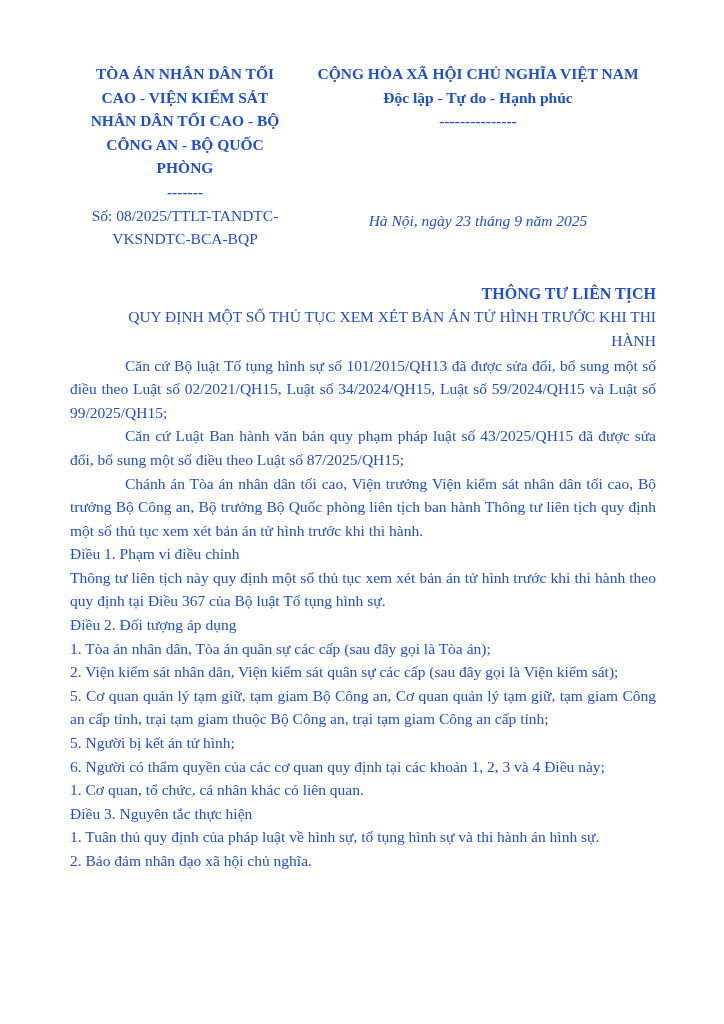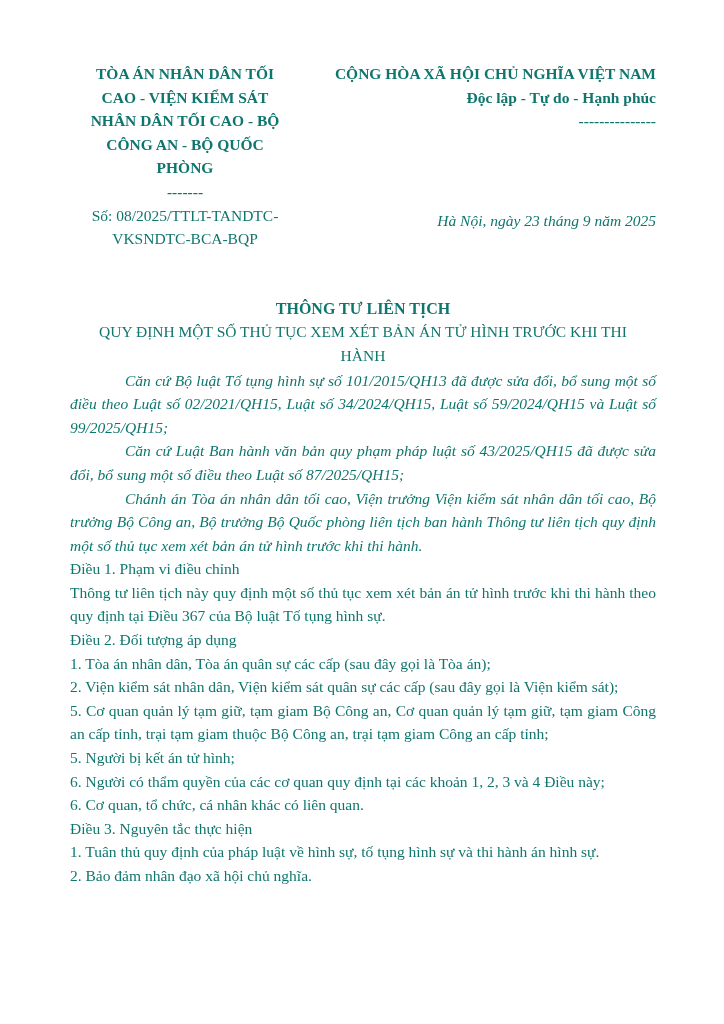--- a/index.html
+++ b/index.html
@@ -1,40 +1,40 @@
 <!DOCTYPE html>
 <html><head>
 <meta charset="utf-8">
 <style>
   html,body { margin:0; padding:0; background:#ffffff; }
   .page {
     position:relative;
     width:724px; height:920px;
     background:#ffffff;
-    color:#0f766e;
+    color:#1d4ed8;
     font-family:"Liberation Serif","DejaVu Serif",serif;
     font-size:15.5px;
     line-height:23.6px;
     padding:62px 68px 0 70px;
     box-sizing:border-box;
     overflow:hidden;
   }
   .header { display:flex; }
   .col-left { width:230px; text-align:center; flex:none; }
-  .col-right { flex:1; text-align:right; }
+  .col-right { flex:1; text-align:center; }
   .bold { font-weight:bold; }
   .preline { white-space:pre-line; }
   .date-line { font-style:italic; margin-top:76px; }
-  .title-block { margin-top:46px; text-align:center; }
+  .title-block { margin-top:31px; text-align:right; }
   .doc-type { font-weight:bold; font-size:16px; }
   .doc-subject { white-space:pre-line; }
   .body-text { margin-top:1px; text-align:justify; }
   .body-text p { margin:0; }
   p.indent { text-indent:55px; }
-  p.italic { font-style:italic; }
+  p.italic { }
   p.article-heading { font-weight:normal; }
   .page-number { position:absolute; top:941px; right:68px; }
 </style>
 </head>
 <body>
 
 <div class="page">
 
   <div class="header">
     <div class="col-left">
@@ -66,21 +66,21 @@
     <p class="italic indent">Căn cứ Luật Ban hành văn bản quy phạm pháp luật số 43/2025/QH15 đã được sửa đổi, bổ sung một số điều theo Luật số 87/2025/QH15;</p>
     <p class="italic indent">Chánh án Tòa án nhân dân tối cao, Viện trưởng Viện kiểm sát nhân dân tối cao, Bộ trưởng Bộ Công an, Bộ trưởng Bộ Quốc phòng liên tịch ban hành Thông tư liên tịch quy định một số thủ tục xem xét bản án tử hình trước khi thi hành.</p>
     <p class="article-heading">Điều 1. Phạm vi điều chỉnh</p>
     <p>Thông tư liên tịch này quy định một số thủ tục xem xét bản án tử hình trước khi thi hành theo quy định tại Điều 367 của Bộ luật Tố tụng hình sự.</p>
     <p class="article-heading">Điều 2. Đối tượng áp dụng</p>
     <p>1. Tòa án nhân dân, Tòa án quân sự các cấp (sau đây gọi là Tòa án);</p>
     <p>2. Viện kiểm sát nhân dân, Viện kiểm sát quân sự các cấp (sau đây gọi là Viện kiểm sát);</p>
     <p>5. Cơ quan quản lý tạm giữ, tạm giam Bộ Công an, Cơ quan quản lý tạm giữ, tạm giam Công an cấp tỉnh, trại tạm giam thuộc Bộ Công an, trại tạm giam Công an cấp tỉnh;</p>
     <p>5. Người bị kết án tử hình;</p>
     <p>6. Người có thẩm quyền của các cơ quan quy định tại các khoản 1, 2, 3 và 4 Điều này;</p>
-    <p>6. Cơ quan, tổ chức, cá nhân khác có liên quan.</p>
+    <p>1. Cơ quan, tổ chức, cá nhân khác có liên quan.</p>
     <p class="article-heading">Điều 3. Nguyên tắc thực hiện</p>
     <p>1. Tuân thủ quy định của pháp luật về hình sự, tố tụng hình sự và thi hành án hình sự.</p>
     <p>2. Bảo đảm nhân đạo xã hội chủ nghĩa.</p>
   </div>
 
   <div class="page-number">1</div>
 
 </div>
 
 </body></html>

